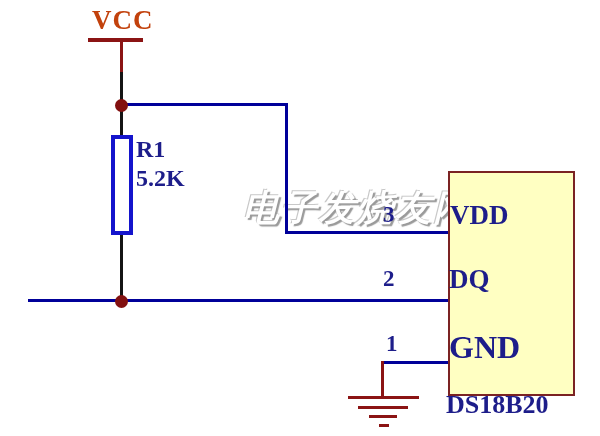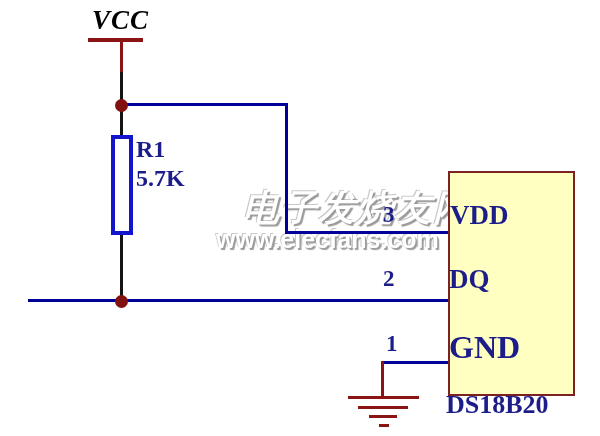--- a/index.html
+++ b/index.html
@@ -56,21 +56,21 @@
   
   .ic-body {
     position: absolute; left: 448px; top: 171px;
     width: 123px; height: 221px;
     background: #ffffc2; border: 2px solid #7b2323; z-index: 4;
   }
 
   
   .lbl { position: absolute; line-height: 1; font-weight: bold; white-space: nowrap; z-index: 5; }
   .navy { color: #1d1d8a; }
-  .red-text { color: #000000; font-style: italic; }
+  .red-text { color: #c2410c; }
 
   .vcc-label   { left: 92px;  top: 7px;   font-size: 27px; letter-spacing: 1px; }
   .r1-label    { left: 136px; top: 137px; font-size: 24px; }
   .rval-label  { left: 136px; top: 166px; font-size: 24px; }
   .p20-label   { left: 27px;  top: 270px; font-size: 24px; }
   .pin3-num    { left: 383px; top: 203px; font-size: 23px; }
   .pin2-num    { left: 383px; top: 267px; font-size: 23px; }
   .pin1-num    { left: 386px; top: 332px; font-size: 23px; }
   .vdd-label   { left: 450px; top: 202px; font-size: 27px; }
   .dq-label    { left: 449px; top: 266px; font-size: 27px; }
@@ -83,42 +83,41 @@
                font-weight: bold; line-height: 1; white-space: nowrap; }
   .watermark-cn  { left: 203px; top: 190px; font-size: 36px; font-style: italic; letter-spacing: 2px; margin-left: 40px; }
   .watermark-url { left: 216px; top: 227px; font-size: 25px; font-family: "Liberation Sans", sans-serif; }
 </style>
 </head>
 <body>
 
 <div id="canvas">
 
   <div class="watermark watermark-cn">电子发烧友网</div>
-  <div class="watermark watermark-url">www.elecfans.com</div>
 
   <div class="lbl red-text vcc-label">VCC</div>
   <div class="abs power-bar"></div>
   <div class="wire red  wire-vcc-stub-red"></div>
   <div class="wire black wire-vcc-stub-black"></div>
 
   <div class="wire blue wire-top-horizontal"></div>
   <div class="wire blue wire-middle-vertical"></div>
   <div class="wire blue wire-vdd-horizontal"></div>
   <div class="wire black wire-resistor-top"></div>
   <div class="wire black wire-resistor-bottom"></div>
   <div class="wire blue wire-dq-horizontal"></div>
   <div class="wire blue wire-gnd-horizontal"></div>
   <div class="wire red  wire-gnd-vertical"></div>
 
   <div class="junction junction-top"></div>
   <div class="junction junction-bottom"></div>
 
   <div class="resistor-body"></div>
   <div class="lbl navy r1-label">R1</div>
-  <div class="lbl navy rval-label">5.7K</div>
+  <div class="lbl navy rval-label">5.2K</div>
 
 
   <div class="lbl navy pin3-num">3</div>
   <div class="lbl navy pin2-num">2</div>
   <div class="lbl navy pin1-num">1</div>
 
   <div class="gnd-bar gnd-bar1"></div>
   <div class="gnd-bar gnd-bar2"></div>
   <div class="gnd-bar gnd-bar3"></div>
   <div class="gnd-bar gnd-bar4"></div>

